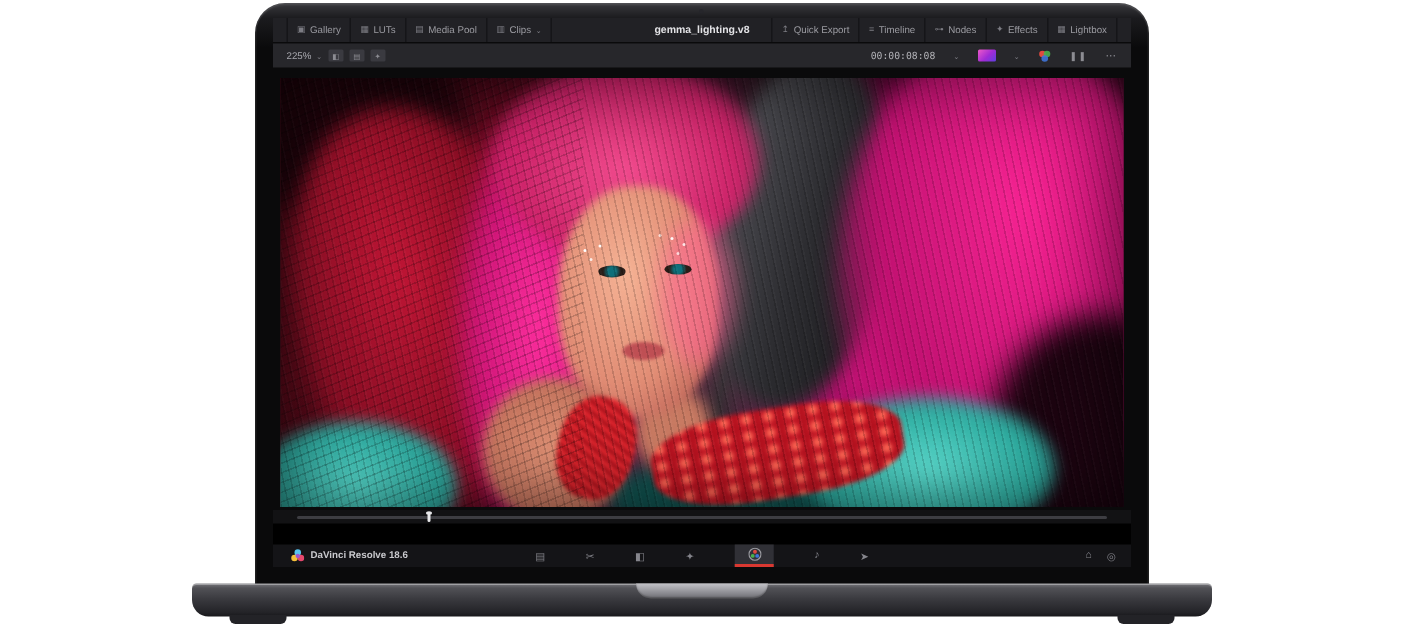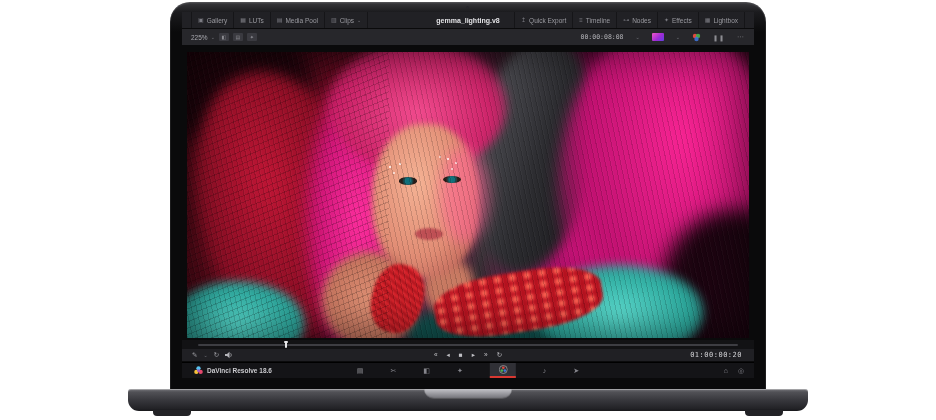--- a/index.html
+++ b/index.html
@@ -245,40 +245,20 @@
           <div class="pl p-tex1"></div>
           <div class="pl p-vig"></div>
         </div>
       </div>
 
       <div class="scrubber">
         <div class="track"></div>
         <div class="playhead"></div>
       </div>
 
-      <div class="transport">
-        <div class="tool-group">
-          <span>✎</span>
-          <span class="chev">⌄</span>
-          <span>↻</span>
-          <svg class="spk" width="8" height="8" viewBox="0 0 8 8">
-            <path d="M0 3 h2 l2.5 -2.3 v6.6 L2 5 H0 Z" fill="#b4b4b9"></path>
-            <path d="M5.6 2.2 q1.6 1.8 0 3.6" stroke="#b4b4b9" stroke-width=".7" fill="none"></path>
-          </svg>
-        </div>
-        <div class="transport-center">
-          <span class="tpbtn">«</span>
-          <span class="tpbtn">◂</span>
-          <span class="tpbtn">■</span>
-          <span class="tpbtn">▸</span>
-          <span class="tpbtn">»</span>
-          <span class="tpbtn">↻</span>
-        </div>
-        <div class="transport-tc">01:00:00:20</div>
-      </div>
 
       <div class="statusbar">
         <div class="brand">
           <svg width="9" height="9" viewBox="0 0 10 10">
             <circle cx="5" cy="2.6" r="2.4" fill="#58c4f0"></circle>
             <circle cx="2.6" cy="6.6" r="2.4" fill="#f5c03a"></circle>
             <circle cx="7.4" cy="6.6" r="2.4" fill="#e5486d"></circle>
             <circle cx="5" cy="5.2" r="1.6" fill="#9b59d0"></circle>
           </svg>
           <span class="brand-name">DaVinci Resolve 18.6</span>

